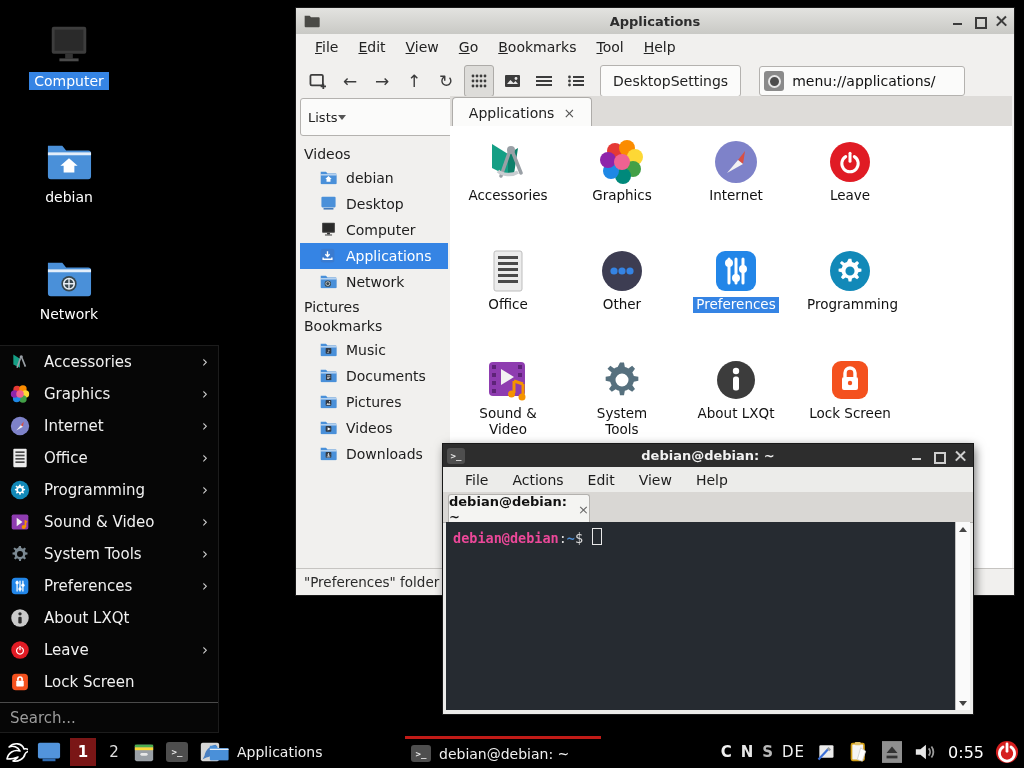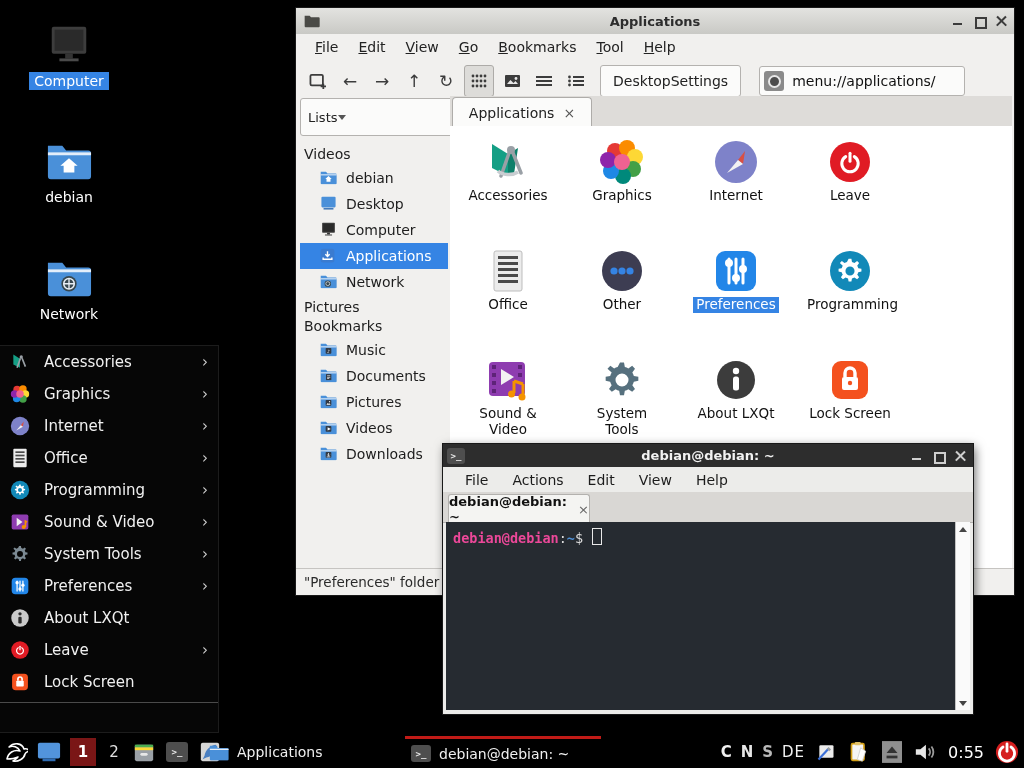--- a/index.html
+++ b/index.html
@@ -632,20 +632,21 @@
     <div class="smrow">
       <svg class="smi" viewBox="0 0 48 48">
           <rect x="5" y="4" width="38" height="40" rx="9" fill="#f4511e"></rect>
           <rect x="15" y="21" width="18" height="14" rx="2" fill="#fff"></rect>
           <path d="M19 21v-4a5 5 0 0 1 10 0v4" stroke="#fff" stroke-width="4" fill="none"></path>
         </svg>
       <span class="smlbl">Lock Screen</span>
         <span class="smarr"></span>
     </div>
     <div id="sm-div"></div>
+    <input id="sm-search" placeholder="Search..." style="">
   </div>
 
   <div id="taskbar">
     <div class="tb-left">
       <span class="tb-ic">
         <svg width="24" height="24" viewBox="0 0 24 24">
             <path d="M3 19c1-6 7-10 13-8-2-4-7-6-11-4 5-5 13-4 15 2 3-1 5 1 6 3-2-1-4 0-5 2-1 5-7 8-12 7 2-1 4-2 5-4-4 2-9 2-11 2z" fill="none" stroke="#fff" stroke-width="1.6" stroke-linejoin="round"></path>
           </svg>
       </span>
       <span class="tb-ic">

